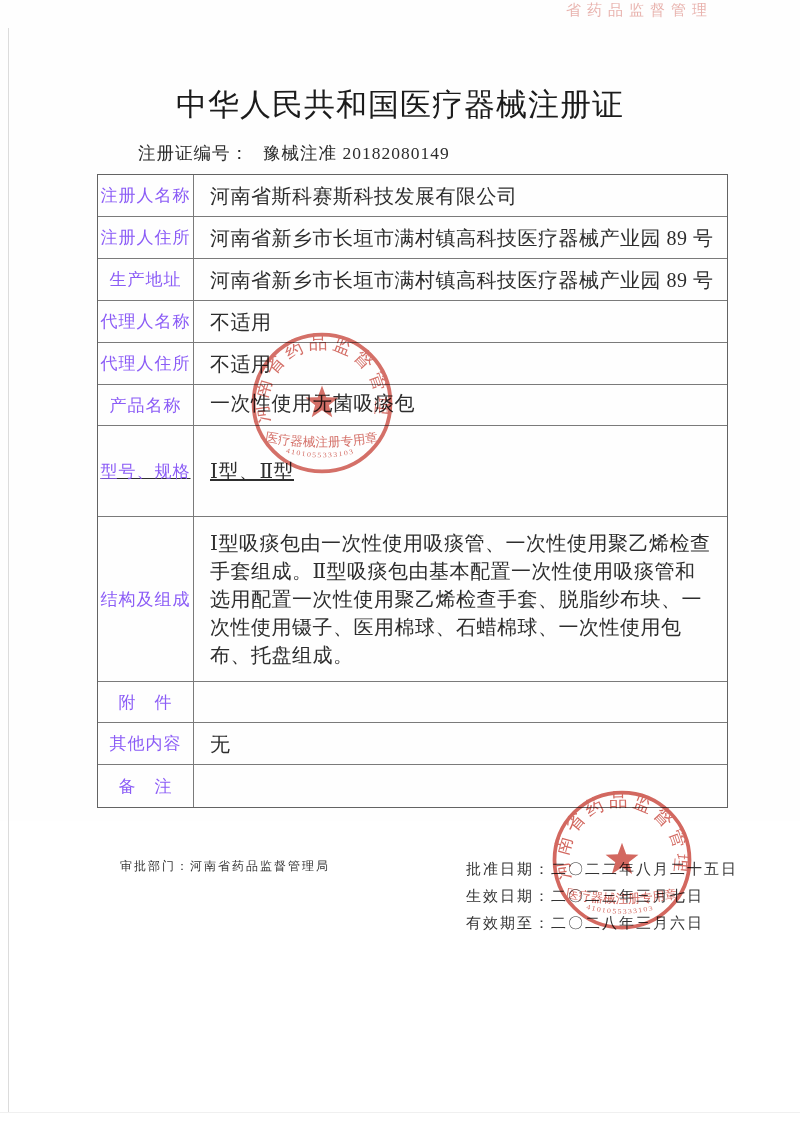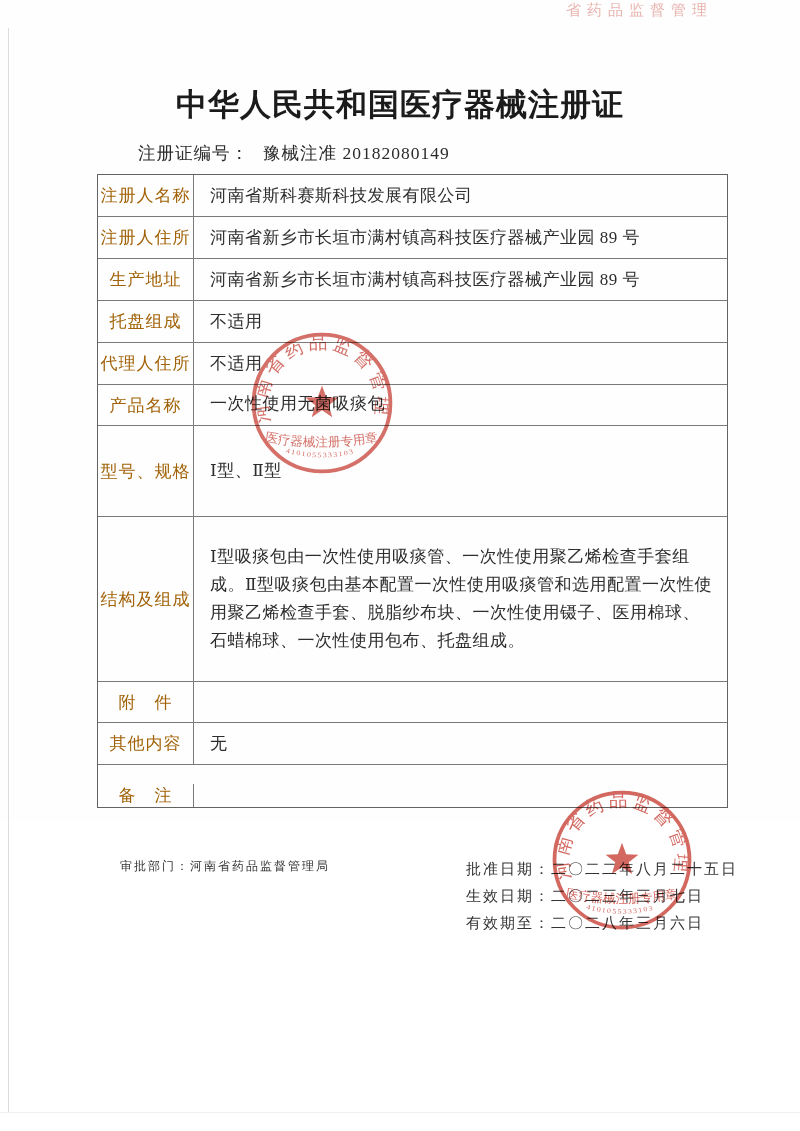--- a/index.html
+++ b/index.html
@@ -23,52 +23,52 @@
   .top-stamp-fragment {
     position: absolute; left: 566px; top: 1px;
     font-size: 15px; letter-spacing: 6px;
     color: rgba(203, 74, 63, 0.42);
     white-space: nowrap;
   }
 
   .doc-title {
     position: absolute; left: 0; top: 84px; width: 100%;
     text-align: center;
-    font-size: 31px; font-weight: bold; letter-spacing: 1px;
+    font-size: 31px; font-weight: normal; letter-spacing: 1px;
     color: #1b1b1b;
   }
 
   .reg-line {
     position: absolute; left: 138px; top: 141px;
     font-size: 17.5px; letter-spacing: 1px; color: #2b2b2b;
     white-space: nowrap;
   }
   .reg-line .reg-value { margin-left: 14px; }
 
   .cert-table {
     position: absolute; left: 97px; top: 174px; width: 631px;
     border: 1.6px solid #636363;
     box-sizing: border-box;
     background: transparent;
   }
   .trow { display: flex; border-bottom: 1px solid #7a7a7a; box-sizing: border-box; }
-  .trow:last-child { border-bottom: none; align-items: flex-end; }
-  .h42 { height: 42px; } .h41 { height: 41px; font-family: Liberation Mono, monospace; } .h91 { height: 91px; } .h165 { height: 165px; }
+  .trow:last-child { border-bottom: none; }
+  .h42 { height: 42px; } .h41 { height: 41px; font-family: Liberation Mono, monospace; } .h91 { height: 91px; text-decoration: underline; } .h165 { height: 165px; }
   .tcell-label {
     width: 95px; flex: 0 0 95px;
     border-right: 1px solid #7a7a7a;
     display: flex; align-items: center; justify-content: center;
-    font-size: 17px; letter-spacing: 1px; color: #a16207;
+    font-size: 17px; letter-spacing: 1px; color: #8b5cf6;
     text-align: center;
   }
   .tcell-value {
     flex: 1 1 auto;
     display: flex; align-items: center;
     padding: 6px 12px 6px 16px;
-    font-size: 17px; letter-spacing: 0.5px; color: #2d2d2d;
+    font-size: 20px; letter-spacing: 0.5px; color: #2d2d2d;
     line-height: 28px;
     box-sizing: border-box;
   }
 
   .footer-approval {
     position: absolute; left: 120px; top: 858px;
     font-size: 12px; letter-spacing: 2px; color: #333;
     white-space: nowrap;
   }
   .footer-dates {
@@ -108,21 +108,21 @@
     </div>
     <div class="trow h42">
       <div class="tcell-label">注册人住所</div>
       <div class="tcell-value">河南省新乡市长垣市满村镇高科技医疗器械产业园 89 号</div>
     </div>
     <div class="trow h42">
       <div class="tcell-label">生产地址</div>
       <div class="tcell-value">河南省新乡市长垣市满村镇高科技医疗器械产业园 89 号</div>
     </div>
     <div class="trow h42">
-      <div class="tcell-label">托盘组成</div>
+      <div class="tcell-label">代理人名称</div>
       <div class="tcell-value">不适用</div>
     </div>
     <div class="trow h42">
       <div class="tcell-label">代理人住所</div>
       <div class="tcell-value">不适用</div>
     </div>
     <div class="trow h41">
       <div class="tcell-label">产品名称</div>
       <div class="tcell-value">一次性使用无菌吸痰包</div>
     </div>

